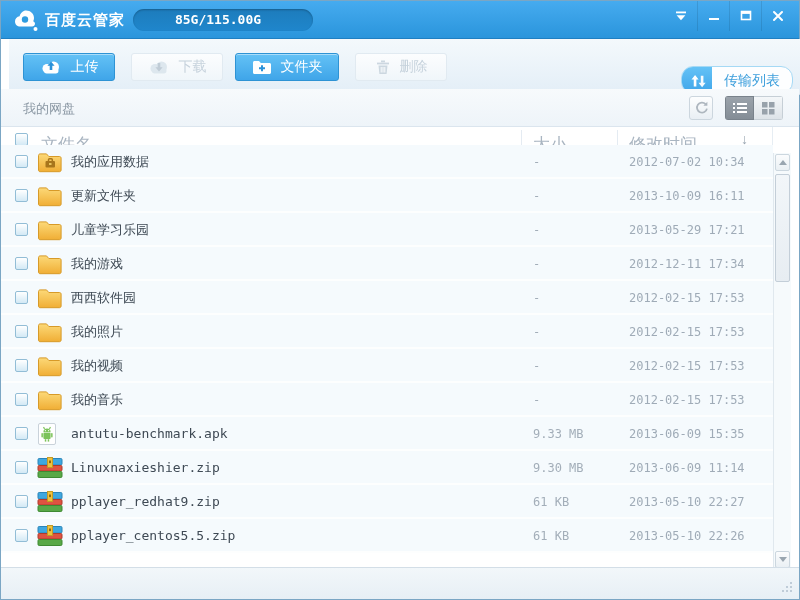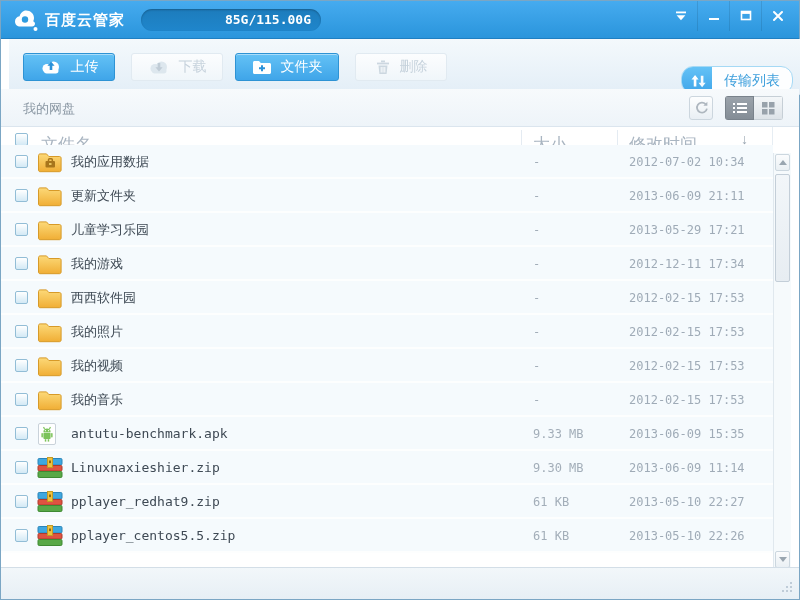--- a/index.html
+++ b/index.html
@@ -6,24 +6,24 @@
   html,body { width:800px; height:600px; overflow:hidden; background:#fff;
               font-family:"Liberation Sans", sans-serif; }
   .window { position:relative; width:800px; height:600px; background:#fff;
             border:1px solid #7ba6c4; }
 
   
   .titlebar { position:absolute; left:0; top:0; width:100%; height:38px;
               background:linear-gradient(#46abef,#2a95dc); border-bottom:1px solid #1f7fc2; }
   .logo { position:absolute; left:12px; top:7px; width:26px; height:24px; }
   .app-title { position:absolute; left:44px; top:10px; color:#fff; font-size:15px; font-weight:bold; letter-spacing:1px; }
-  .storage-pill { position:absolute; left:140px; top:8px; width:180px; height:22px; border-radius:11px;
+  .storage-pill { position:absolute; left:132px; top:8px; width:180px; height:22px; border-radius:11px;
                   background:linear-gradient(#1d7cbc,#1f86cc); box-shadow:inset 0 1px 2px rgba(0,0,0,.25);
                   color:#fff; font-size:13px; font-weight:bold; line-height:22px;
-                  text-align:right; padding-right:10px; font-family:"DejaVu Sans Mono", monospace; }
+                  text-align:center; padding-right:10px; font-family:"DejaVu Sans Mono", monospace; }
   .watermark { position:absolute; left:110px; top:0; width:102px; height:32px; background:#fff;
                border:2px solid #222; color:#e4231f; font-size:17px; font-weight:bold;
                font-family:"Liberation Serif", serif; text-align:center; line-height:28px; z-index:5; }
   .win-controls { position:absolute; right:6px; top:0; height:30px; display:flex; }
   .wc-btn { width:32px; height:30px; display:flex; align-items:center; justify-content:center;
             border-left:1px solid rgba(0,0,0,.10); }
   .wc-btn:first-child { border-left:none; }
 
   
   .toolbar { position:absolute; left:8px; top:38px; width:100%; height:56px;
@@ -264,21 +264,21 @@
               <linearGradient id="fg" x1="0" y1="0" x2="0" y2="1">
       <stop offset="0" stop-color="#fcd978"></stop>
                 <stop offset="1" stop-color="#f0ae35"></stop>
               </linearGradient>
             </defs>
     <path d="M1.5 5.5 c0-.9.7-1.6 1.6-1.6 h6.4 l2.3 2.6 h10.7 c.9 0 1.6.7 1.6 1.6 v12 c0 .9-.7 1.6-1.6 1.6 H3.1 c-.9 0-1.6-.7-1.6-1.6 z" fill="url(#fg)" stroke="#d79a28" stroke-width="1"></path>
           </svg>
         </span>
         <span class="fname">更新文件夹</span>
         <span class="fsize mono">-</span>
-        <span class="fdate mono">2013-06-09 21:11</span>
+        <span class="fdate mono">2013-10-09 16:11</span>
       </div>
       <div class="row">
         <span class="cb"></span>
         <span class="ficon">
           <svg width="26" height="24" viewBox="0 0 26 24">
     <defs>
               <linearGradient id="fg" x1="0" y1="0" x2="0" y2="1">
       <stop offset="0" stop-color="#fcd978"></stop>
                 <stop offset="1" stop-color="#f0ae35"></stop>
               </linearGradient>

